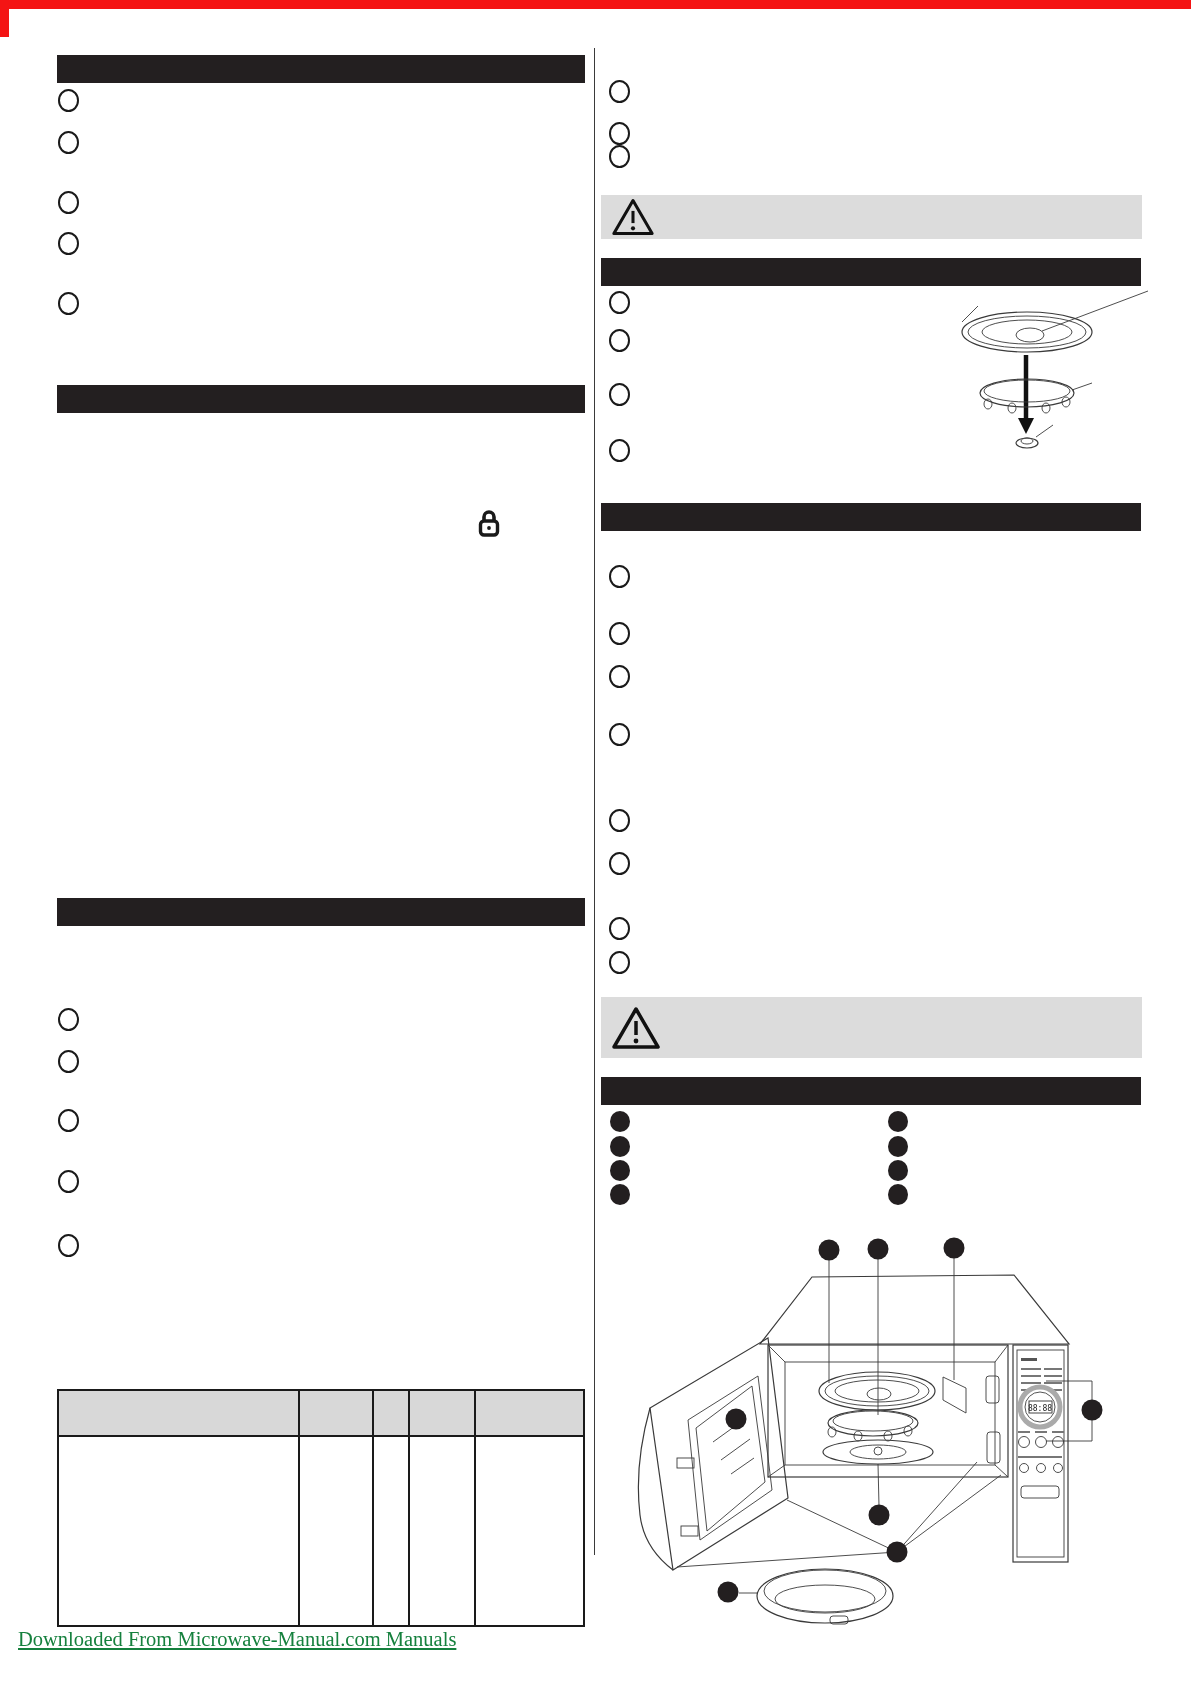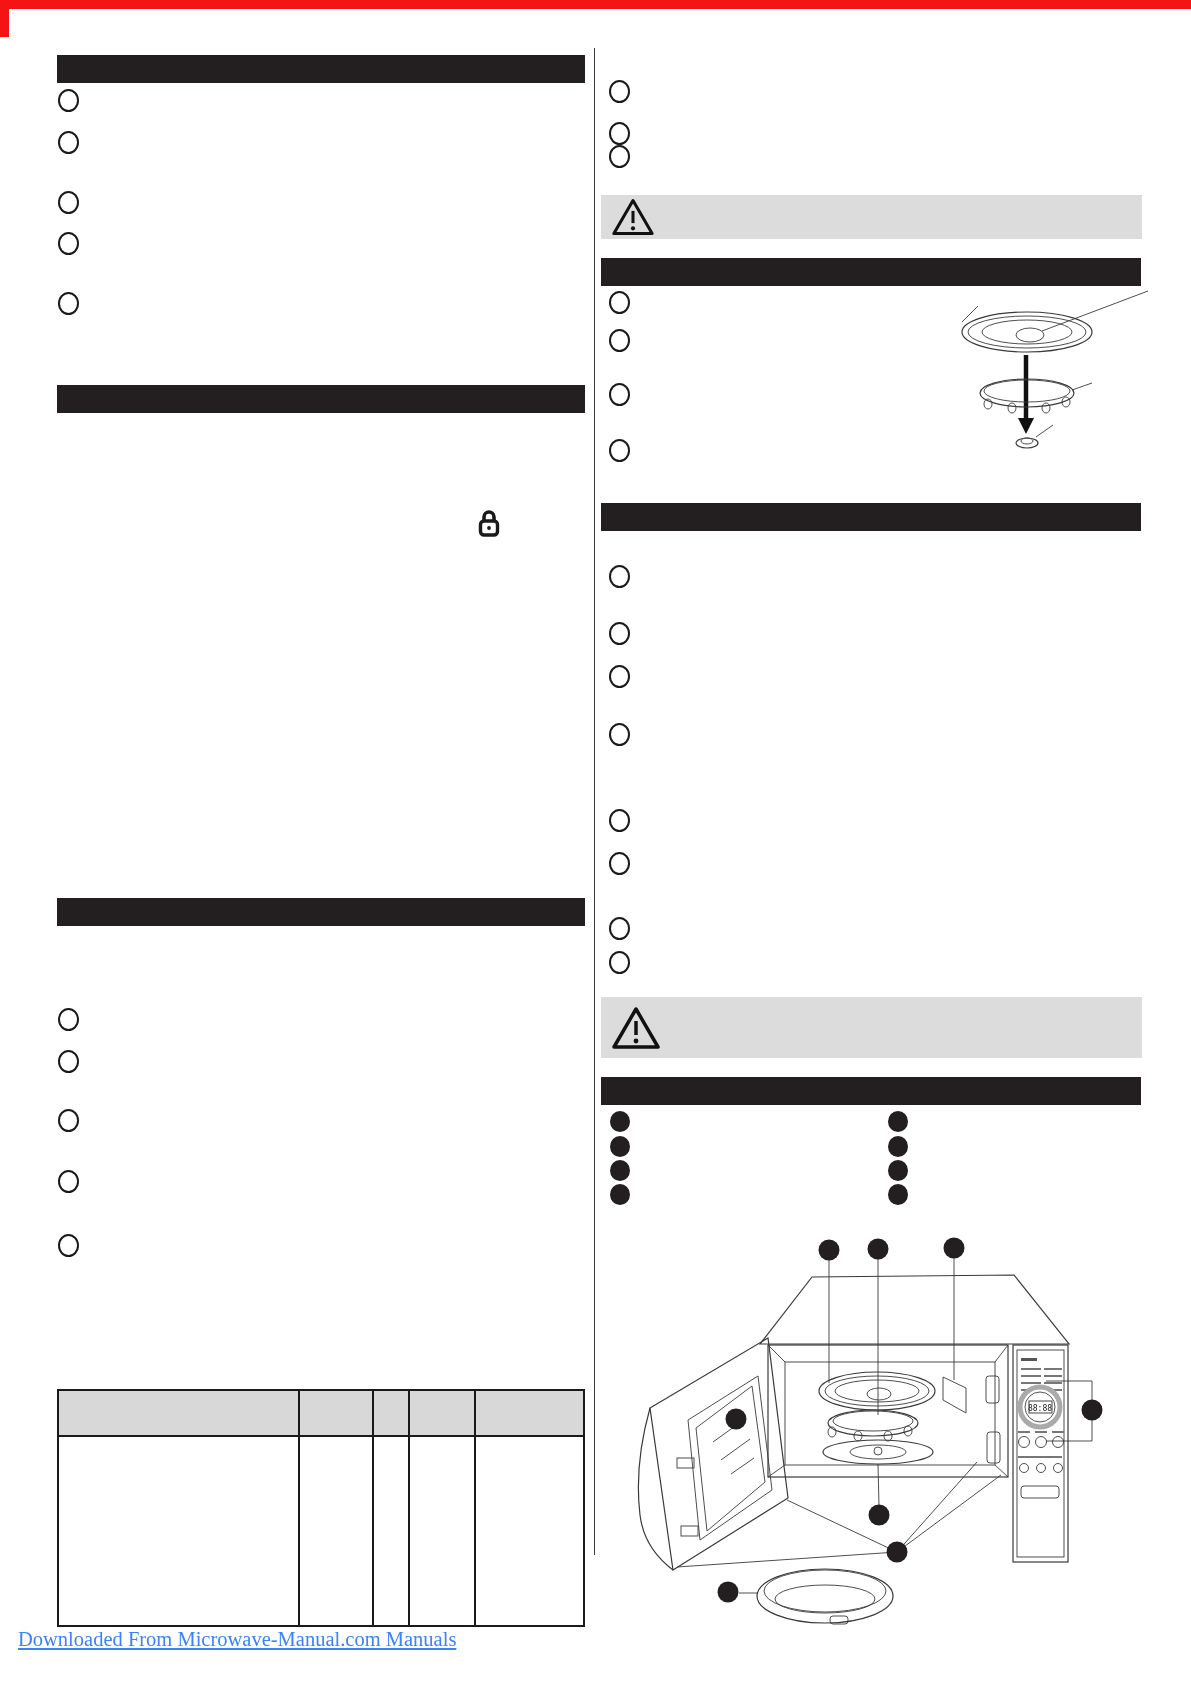--- a/index.html
+++ b/index.html
@@ -16,21 +16,21 @@
   .warnband svg{position:absolute;left:10px;top:50%;transform:translateY(-50%);}
   .obullet{position:absolute;width:17px;height:19px;border:2px solid #1a1a1a;border-radius:50%;
            background:#fff;box-sizing:content-box;}
   .fdot{position:absolute;width:20px;height:21px;background:#231f20;border-radius:50%;}
   .lock-icon{position:absolute;}
   .dtable{position:absolute;border:2px solid #1a1a1a;box-sizing:border-box;background:#fff;}
   .dtable .thead{position:absolute;left:0;top:0;width:100%;background:#d8d8d8;
                  border-bottom:2px solid #1a1a1a;box-sizing:border-box;}
   .dtable .colline{position:absolute;top:0;width:0;height:100%;border-left:2px solid #1a1a1a;}
   .footer-link{position:absolute;left:18px;top:1628px;font-family:"Liberation Serif",serif;
-               font-size:20.5px;color:#3b82f6;text-decoration:underline;white-space:nowrap;}
+               font-size:20.5px;color:#15803d;text-decoration:underline;white-space:nowrap;}
   .diag{position:absolute;}
   svg .ln{fill:none;stroke:#3a3a3a;stroke-width:1.2;}
   svg .lnt{fill:none;stroke:#3a3a3a;stroke-width:0.9;}
   svg .blk{fill:#231f20;stroke:none;}
 </style>
 </head>
 <body>
 
 <div class="page">
 

